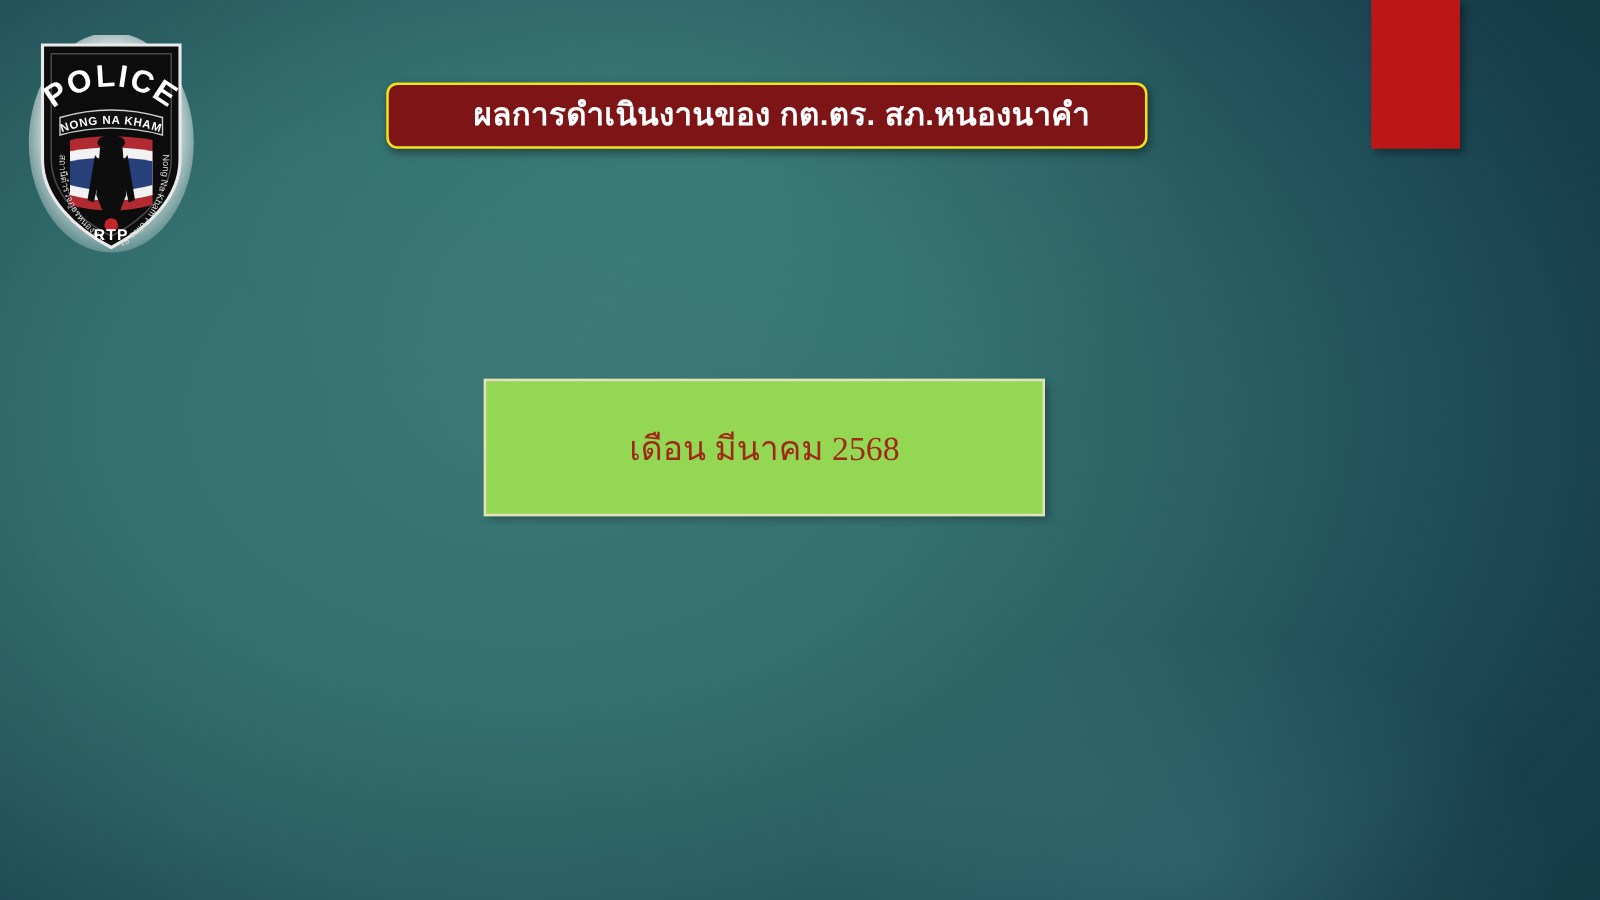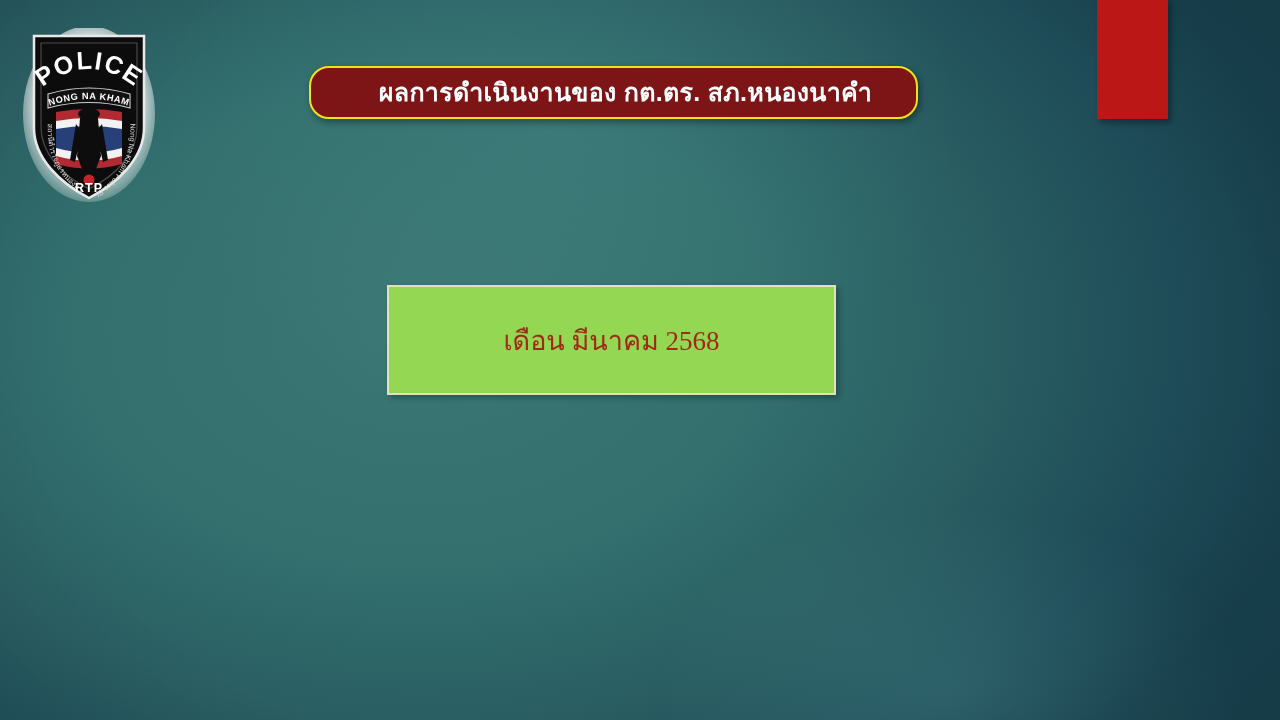--- a/index.html
+++ b/index.html
@@ -39,40 +39,40 @@
     z-index:3;
   }
 
   
   #title-banner {
     position:absolute;
     left:309px; top:66px;
     width:609px; height:53px;
     background:#7d1416;
     border:2.5px solid #f2e317;
-    border-radius:20px;
+    border-radius:9px;
     display:flex; align-items:center; justify-content:center;
     box-shadow:2px 3px 7px rgba(0,0,0,0.4);
     z-index:4;
     padding-left:24px;
   }
   #title-text {
     color:#ffffff;
     font-family:"Liberation Sans","DejaVu Sans",sans-serif;
     font-size:25px;
     font-weight:bold;
     letter-spacing:0.3px;
     white-space:nowrap;
     line-height:1;
   }
 
   
   #content-card {
     position:absolute;
-    left:387px; top:285px;
+    left:387px; top:303px;
     width:449px; height:110px;
     background:#93d752;
     border:2px solid #e2e0c0;
     box-shadow:3px 3px 6px rgba(0,0,0,0.28);
     z-index:4;
     display:flex; flex-direction:row;
     align-items:center; justify-content:center;
     padding-top:4px;
   }
   #card-line-1 {

